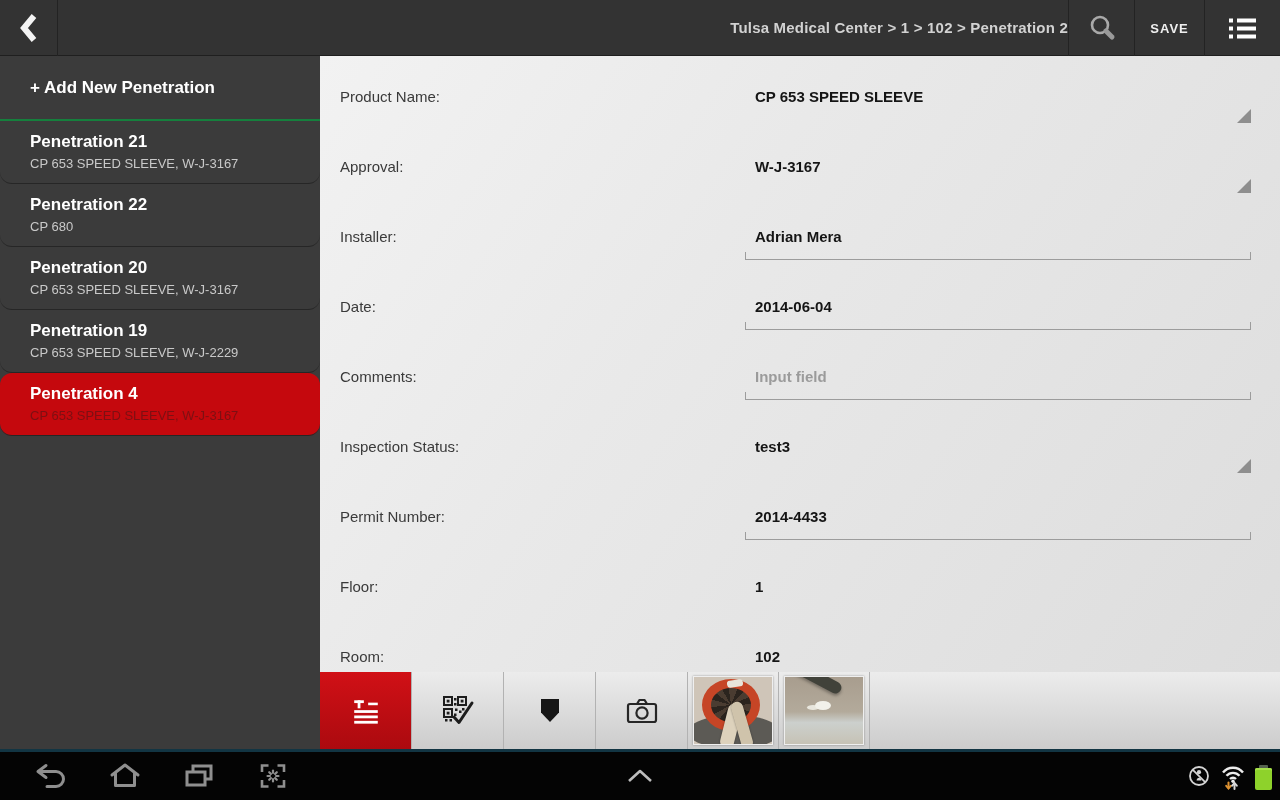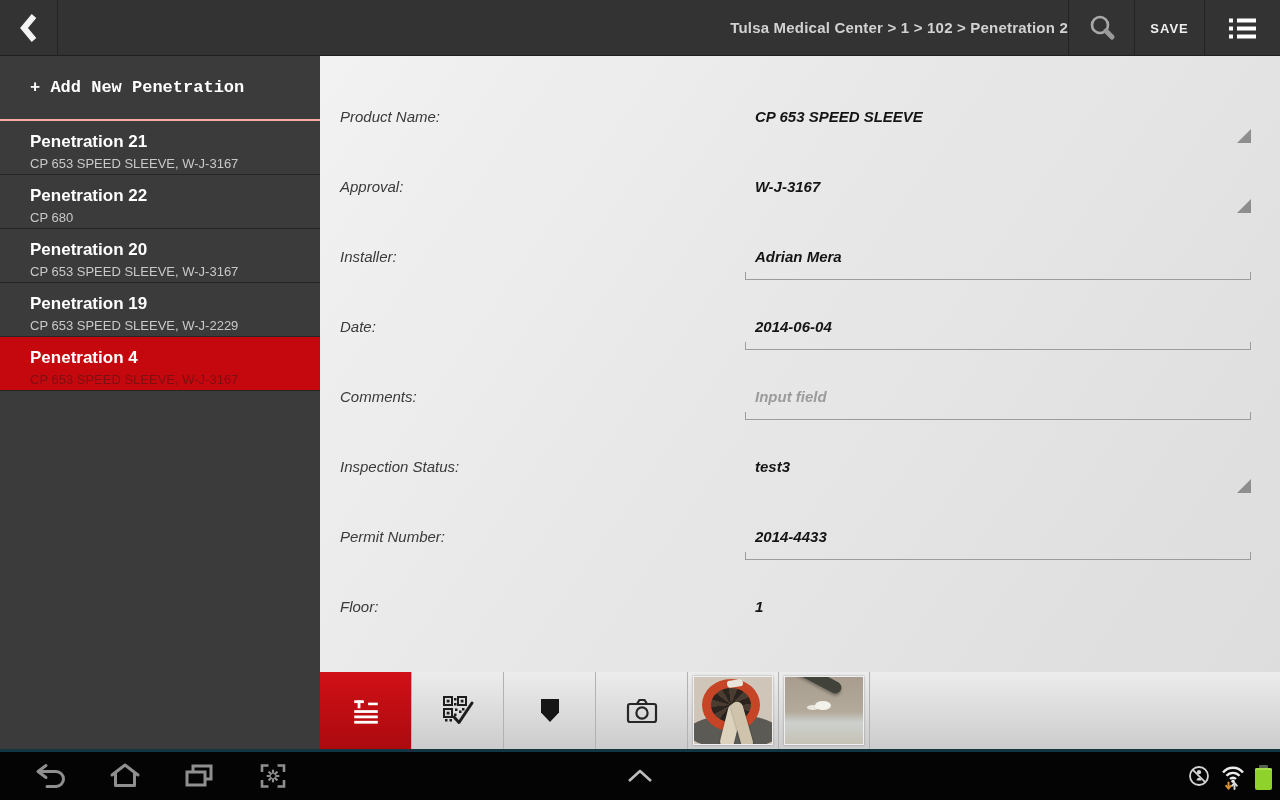--- a/index.html
+++ b/index.html
@@ -19,33 +19,33 @@
   .top-actions button { height:56px; background:none; border:none; border-left:1px solid #232323;
     display:flex; align-items:center; justify-content:center; cursor:pointer; }
   .btn-search { width:66px; }
   .btn-save { width:70px; color:#efefef; font-size:13px; font-weight:bold; letter-spacing:1px;
     font-family:"Liberation Sans", sans-serif; }
   .btn-menu { width:76px; }
 
   
   .sidebar { position:absolute; top:56px; left:0; width:320px; height:693px; background:#3b3b3b; z-index:2; }
   .add-new { height:65px; display:flex; align-items:center; padding-left:30px; color:#ffffff;
-    font-size:17px; font-weight:bold; border-bottom:2px solid #fca5a5; cursor:pointer;font-family:Liberation Mono, monospace; }
-  .side-item { height:54px; padding:10px 12px 0 30px; border-bottom:1px solid #262626; cursor:pointer; }
+    font-size:17px; font-weight:bold; border-bottom:2px solid #15803d; cursor:pointer; }
+  .side-item { height:63px; padding:10px 12px 0 30px; border-bottom:1px solid #262626; cursor:pointer;border-radius:12px; }
   .side-item .ttl { color:#ffffff; font-size:17px; font-weight:bold; line-height:22px;
     white-space:nowrap; overflow:hidden; }
   .side-item .sub { color:#c9c9c9; font-size:13px; line-height:17px; margin-top:2px;
     white-space:nowrap; overflow:hidden; }
   .side-item.selected { background:#c5080d; }
   .side-item.selected .sub { color:#7c1013; }
 
   
   .form { position:absolute; top:56px; left:320px; right:0; height:616px; overflow:hidden;
     background:linear-gradient(125deg, #f2f2f2 0%, #e9e9e9 38%, #dddddd 100%); z-index:1;
-    padding-top:32px;font-style:italic; }
+    padding-top:12px; }
   .row { height:70px; padding:20px 29px 0 20px; display:flex; align-items:flex-start; }
   .flabel { flex:0 0 405px; font-size:15px; color:#3a3a3a; }
   .fvalue { flex:1; position:relative; min-height:22px; }
   .vtext { font-size:15px; font-weight:bold; color:#151515; padding-left:10px; display:inline-block; }
   .row.static .vtext { padding-left:10px; }
   .row.input .fvalue { border-bottom:1px solid #9c9c9c; padding-bottom:13px; }
   .row.input .fvalue::before, .row.input .fvalue::after { content:""; position:absolute; bottom:0;
     width:1px; height:7px; background:#9c9c9c; }
   .row.input .fvalue::before { left:0; }
   .row.input .fvalue::after { right:0; }

